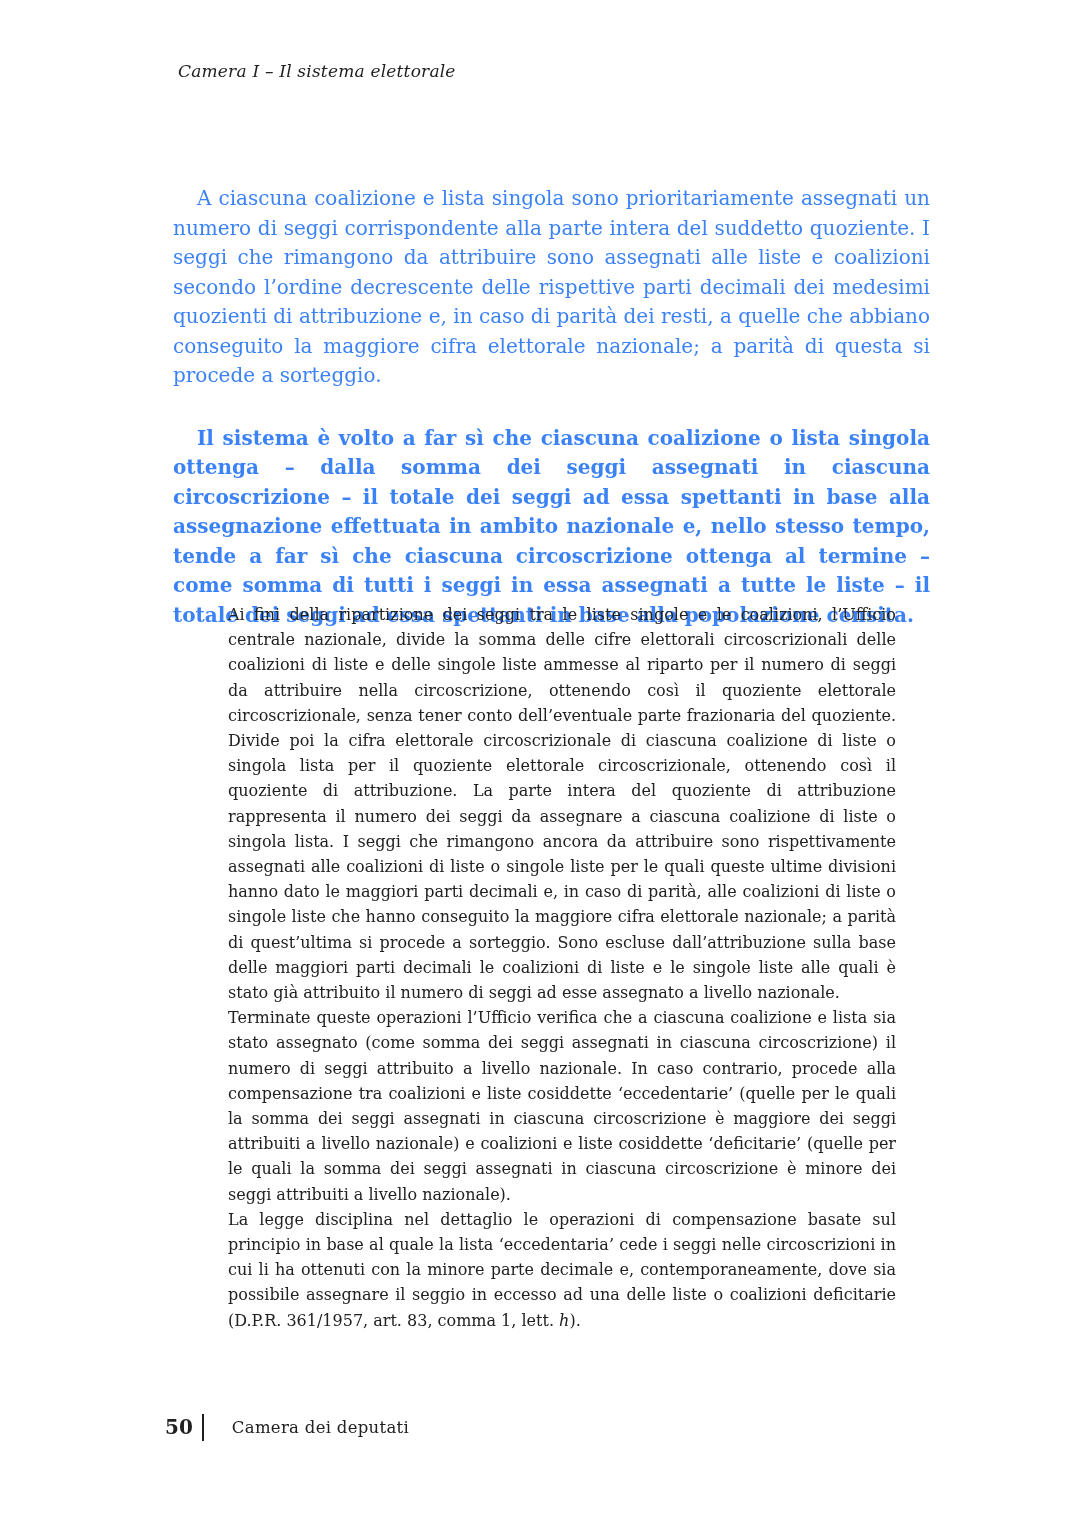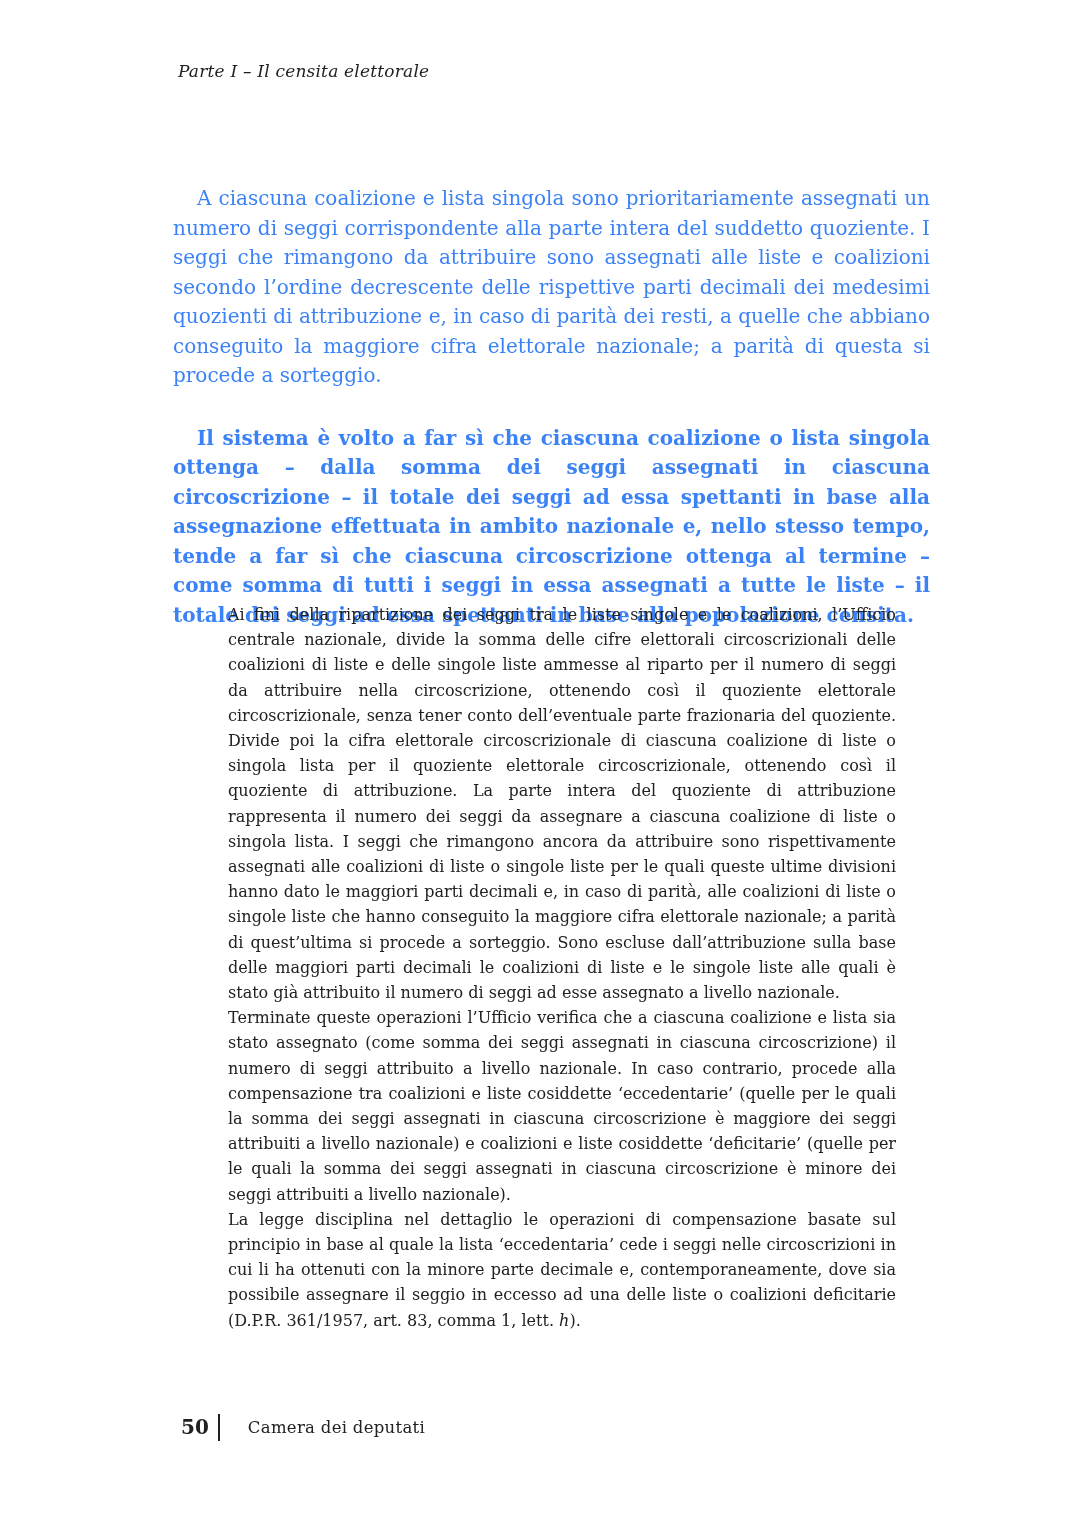--- a/index.html
+++ b/index.html
@@ -52,21 +52,21 @@
   }
   .small-block p {
     margin: 0;
     font-size: 16px;
     line-height: 25.2px;
     text-align: justify;
     color: #212121;
   }
   .page-footer {
     position: absolute;
-    left: 181px;
+    left: 165px;
     top: 1413px;
     display: flex;
     align-items: center;
   }
   .page-number {
     font-weight: bold;
     font-size: 20px;
     line-height: 28px;
   }
   .footer-divider {
@@ -80,21 +80,21 @@
     font-size: 16.5px;
     margin-left: 28px;
     letter-spacing: 0.3px;
   }
 </style>
 </head>
 <body>
 
 <div class="page">
 
-  <div class="running-header">Parte I – Il censita elettorale</div>
+  <div class="running-header">Camera I – Il sistema elettorale</div>
 
   <div class="main-text">
     <p>A ciascuna coalizione e lista singola sono prioritariamente assegnati un numero di seggi corrispondente alla parte intera del suddetto quoziente. I seggi che rimangono da attribuire sono assegnati alle liste e coalizioni secondo l’ordine decrescente delle rispettive parti decimali dei medesimi quozienti di attribuzione e, in caso di parità dei resti, a quelle che abbiano conseguito la maggiore cifra elettorale nazionale; a parità di questa si procede a sorteggio.</p>
     <p>Il sistema è volto a far sì che ciascuna coalizione o lista singola ottenga – dalla somma dei seggi assegnati in ciascuna circoscrizione – il totale dei seggi ad essa spettanti in base alla assegnazione effettuata in ambito nazionale e, nello stesso tempo, tende a far sì che ciascuna circoscrizione ottenga al termine – come somma di tutti i seggi in essa assegnati a tutte le liste – il totale dei seggi ad essa spettanti in base alla popolazione censita.</p>
   </div>
 
   <div class="small-block">
     <p>Ai fini della ripartizione dei seggi tra le liste singole e le coalizioni, l’Ufficio centrale nazionale, divide la somma delle cifre elettorali circoscrizionali delle coalizioni di liste e delle singole liste ammesse al riparto per il numero di seggi da attribuire nella circoscrizione, ottenendo così il quoziente elettorale circoscrizionale, senza tener conto dell’eventuale parte frazionaria del quoziente. Divide poi la cifra elettorale circoscrizionale di ciascuna coalizione di liste o singola lista per il quoziente elettorale circoscrizionale, ottenendo così il quoziente di attribuzione. La parte intera del quoziente di attribuzione rappresenta il numero dei seggi da assegnare a ciascuna coalizione di liste o singola lista. I seggi che rimangono ancora da attribuire sono rispettivamente assegnati alle coalizioni di liste o singole liste per le quali queste ultime divisioni hanno dato le maggiori parti decimali e, in caso di parità, alle coalizioni di liste o singole liste che hanno conseguito la maggiore cifra elettorale nazionale; a parità di quest’ultima si procede a sorteggio. Sono escluse dall’attribuzione sulla base delle maggiori parti decimali le coalizioni di liste e le singole liste alle quali è stato già attribuito il numero di seggi ad esse assegnato a livello nazionale.</p>
     <p>Terminate queste operazioni l’Ufficio verifica che a ciascuna coalizione e lista sia stato assegnato (come somma dei seggi assegnati in ciascuna circoscrizione) il numero di seggi attribuito a livello nazionale. In caso contrario, procede alla compensazione tra coalizioni e liste cosiddette ‘eccedentarie’ (quelle per le quali la somma dei seggi assegnati in ciascuna circoscrizione è maggiore dei seggi attribuiti a livello nazionale) e coalizioni e liste cosiddette ‘deficitarie’ (quelle per le quali la somma dei seggi assegnati in ciascuna circoscrizione è minore dei seggi attribuiti a livello nazionale).</p>
     <p><span>La legge disciplina nel dettaglio le operazioni di compensazione basate sul principio in base al quale la lista ‘eccedentaria’ cede i seggi nelle circoscrizioni in cui li ha ottenuti con la minore parte decimale e, contemporaneamente, dove sia possibile assegnare il seggio in eccesso ad una delle liste o coalizioni deficitarie (D.P.R. 361/1957, art. 83, comma 1, lett. </span><em>h</em><span>).</span></p>

